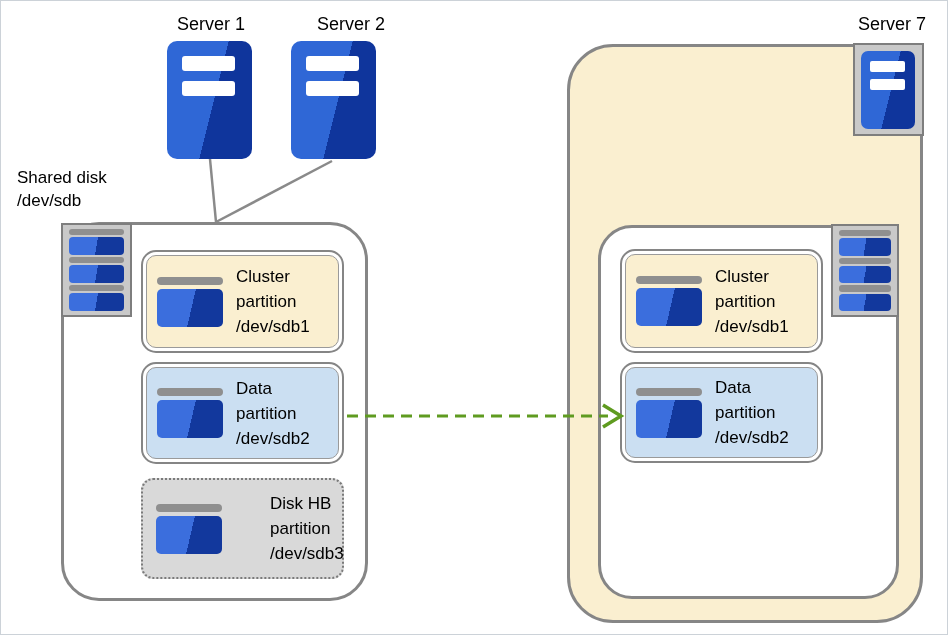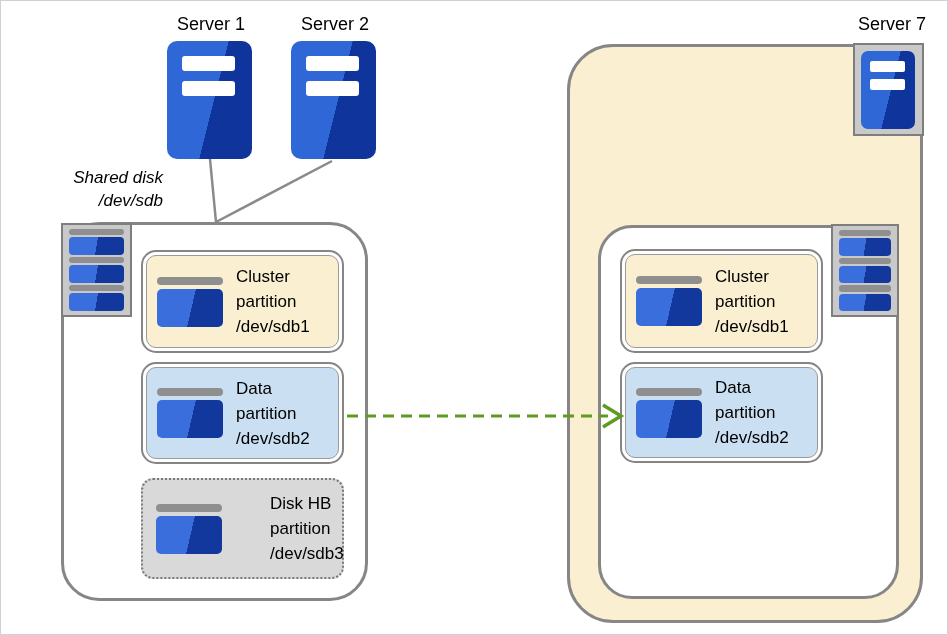--- a/index.html
+++ b/index.html
@@ -115,33 +115,33 @@
 <body>
 
 <div class="page">
 
   <svg class="overlay" width="948" height="635">
     <line x1="209" y1="158" x2="215" y2="221" stroke="#8a8a8a" stroke-width="2.5"></line>
     <line x1="331" y1="160" x2="215" y2="221" stroke="#8a8a8a" stroke-width="2.5"></line>
   </svg>
 
   <div class="abs lbl" style="left:160px;top:12px;width:100px;text-align:center;">Server 1</div>
-  <div class="abs lbl" style="left:284px;top:12px;width:100px;text-align:center;">Server 2</div>
+  <div class="abs lbl" style="left:284px;top:12px;width:100px;text-align:right;">Server 2</div>
   <div class="abs lbl" style="left:825px;top:12px;width:100px;text-align:right;">Server 7</div>
 
   <div class="server" style="left:166px;top:40px;width:85px;height:118px;">
     <div class="bar b1"></div>
     <div class="bar b2"></div>
   </div>
   <div class="server" style="left:290px;top:40px;width:85px;height:118px;">
     <div class="bar b1"></div>
     <div class="bar b2"></div>
   </div>
 
-  <div class="abs small-lbl" style="left:22px;top:165px;width:140px;text-align:right;font-style:italic;">
+  <div class="abs small-lbl" style="left:16px;top:165px;width:140px;text-align:left;">
     <div>Shared disk</div>
     <div>/dev/sdb</div>
   </div>
 
   <div class="round-box" style="left:60px;top:221px;width:307px;height:379px;border-radius:38px;"></div>
 
   <div class="rack" style="left:60px;top:222px;width:71px;height:94px;">
     <div class="rack-thin"></div>
     <div class="rack-blue"></div>
     <div class="rack-thin"></div>

